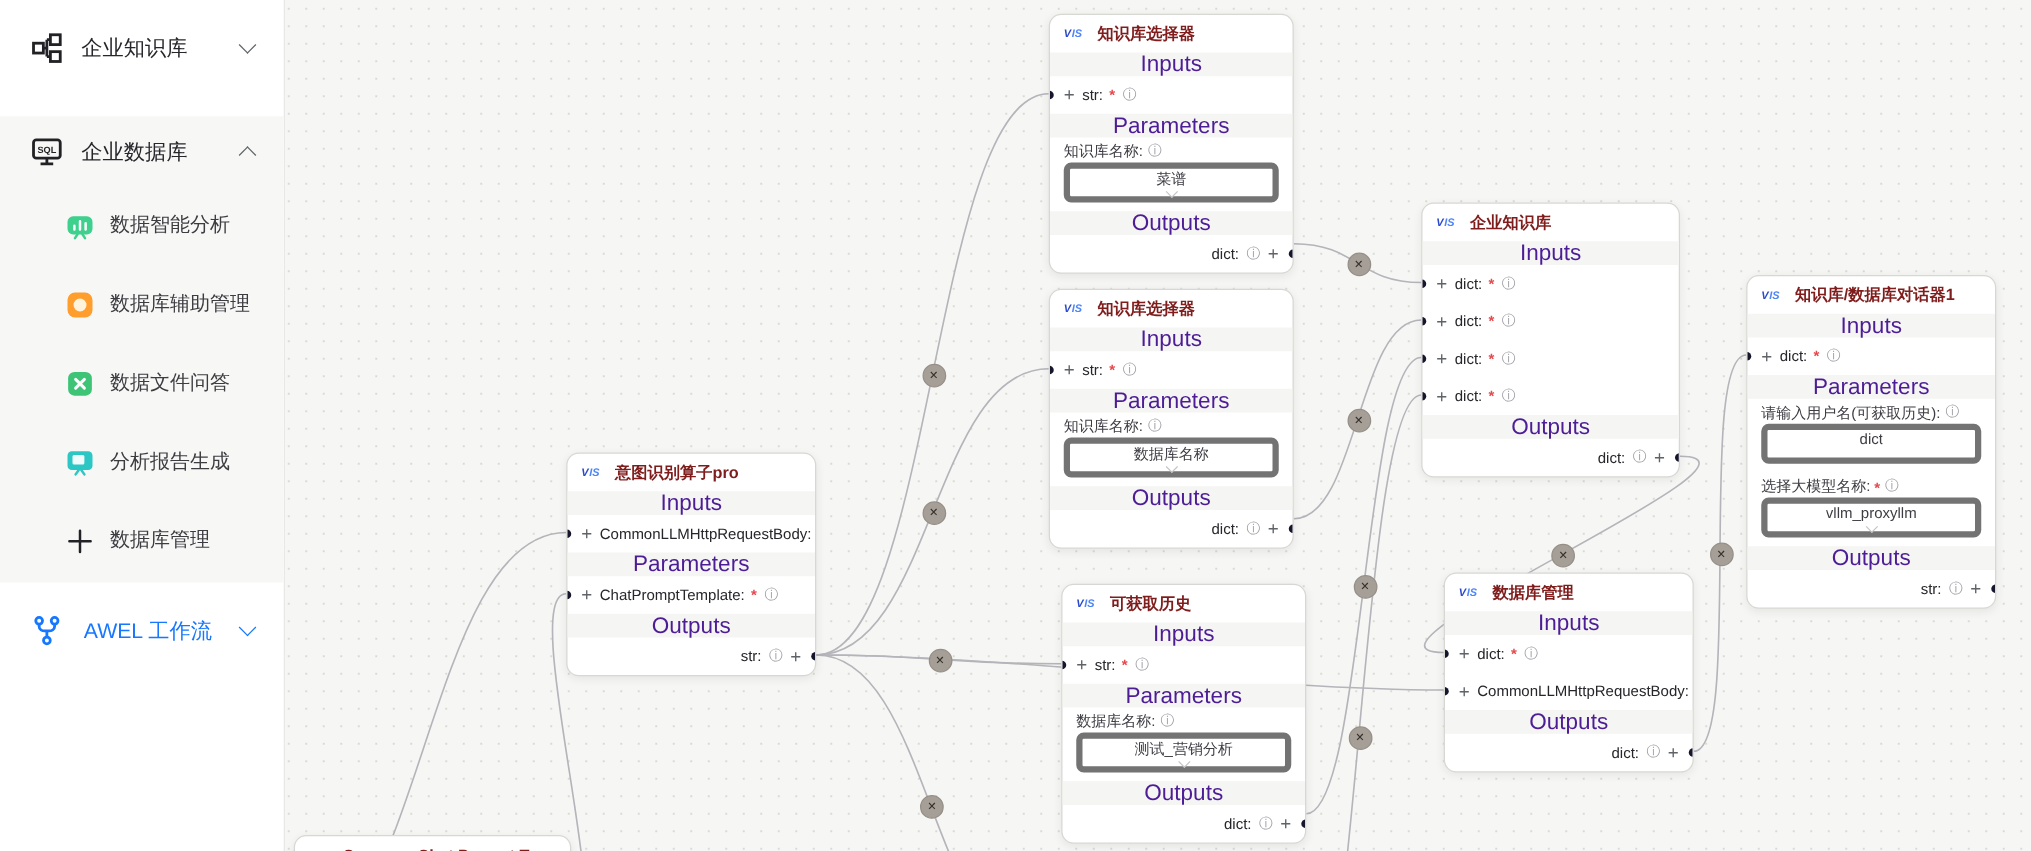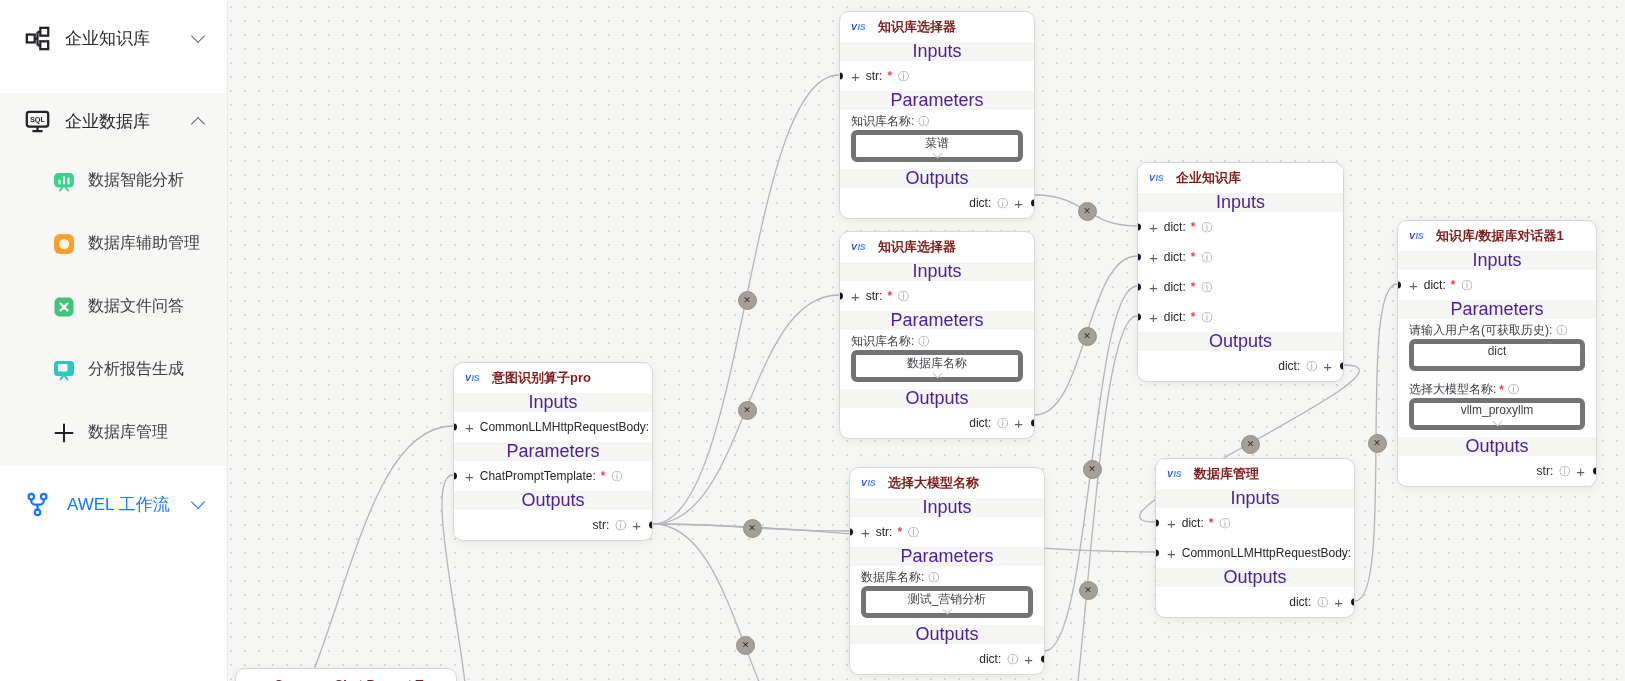--- a/index.html
+++ b/index.html
@@ -283,21 +283,21 @@
         </div>
       </div>
       <div class="node" style="left: 849px; top: 467px; width: 196px;">
         <div class="nd-header">
           <span class="node-logo">
             <svg width="21" height="12" viewBox="0 0 36 16">
               <text x="0" y="13" font-size="15" font-style="italic" font-weight="bold" fill="#2b4acb" font-family="Liberation Sans,sans-serif">V</text>
               <text x="11" y="13" font-size="15" font-style="italic" font-weight="bold" fill="#4f86f7" font-family="Liberation Sans,sans-serif">IS</text>
             </svg>
           </span>
-          <span class="nd-title">选择大模型名称</span>
+          <span class="nd-title">可获取历史</span>
         </div>
         <div class="nd-sec">Inputs</div>
         <div class="nd-row in">
           <span class="handle hl"></span>
           <span class="plus">+</span>
           <span class="pname">str:</span>
           <span class="req">*</span>
           <span class="info">ⓘ</span>
         </div>
         <div class="nd-sec">Parameters</div>

